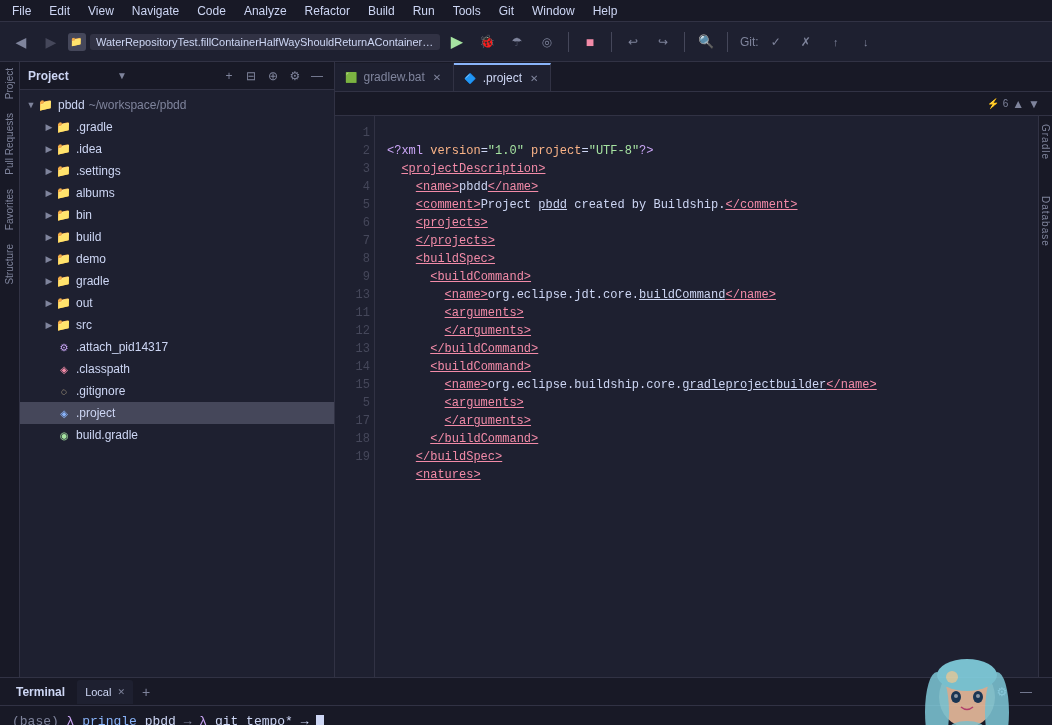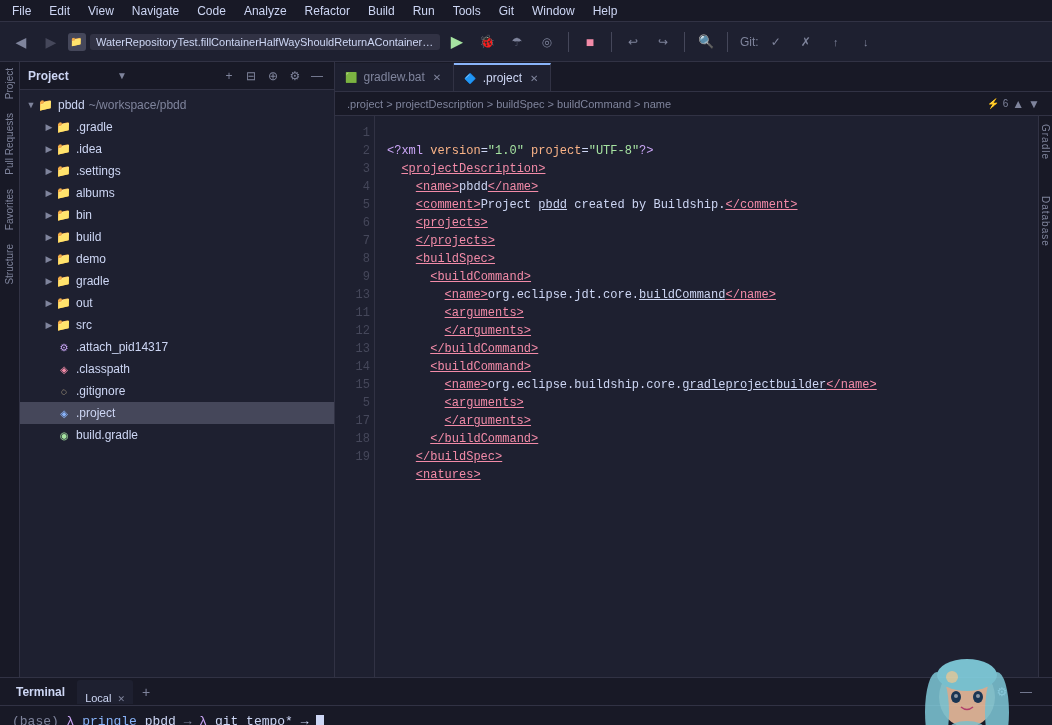--- a/index.html
+++ b/index.html
@@ -273,21 +273,21 @@
     }
     #terminal-label {
       font-size: 12px;
       font-weight: bold;
       color: #cdd6f4;
       margin-right: 8px;
     }
     .terminal-tab {
       height: 24px;
       display: flex;
-      align-items: flex-end;
+      align-items: center;
       padding: 0 8px;
       gap: 6px;
       background: #1e2030;
       border-radius: 3px 3px 0 0;
       cursor: pointer;
       font-size: 11px;
       color: #cdd6f4;
     }
     .terminal-tab-close {
       font-size: 9px;
@@ -538,23 +538,20 @@
         <span class="tab-close">✕</span>
       </div>
       <div class="tab active">
         <span class="tab-icon-project">🔷</span>
         <span>.project</span>
         <span class="tab-close">✕</span>
       </div>
     </div>
 
     <div id="breadcrumb-bar">
-      <span style="font-size:11px;color:#7f849c">
-        .project &gt; projectDescription &gt; buildSpec &gt; buildCommand &gt; name
-      </span>
       <div style="margin-left:auto;display:flex;align-items:center;gap:4px">
         <span style="color:#7f849c;font-size:10px">⚡ 6</span>
         <span style="color:#7f849c;font-size:12px;cursor:pointer">▲</span>
         <span style="color:#7f849c;font-size:12px;cursor:pointer">▼</span>
       </div>
     </div>
 
     <div style="flex:1;display:flex;overflow:hidden;position:relative">
       <div id="code-editor">
         <div id="line-numbers">

